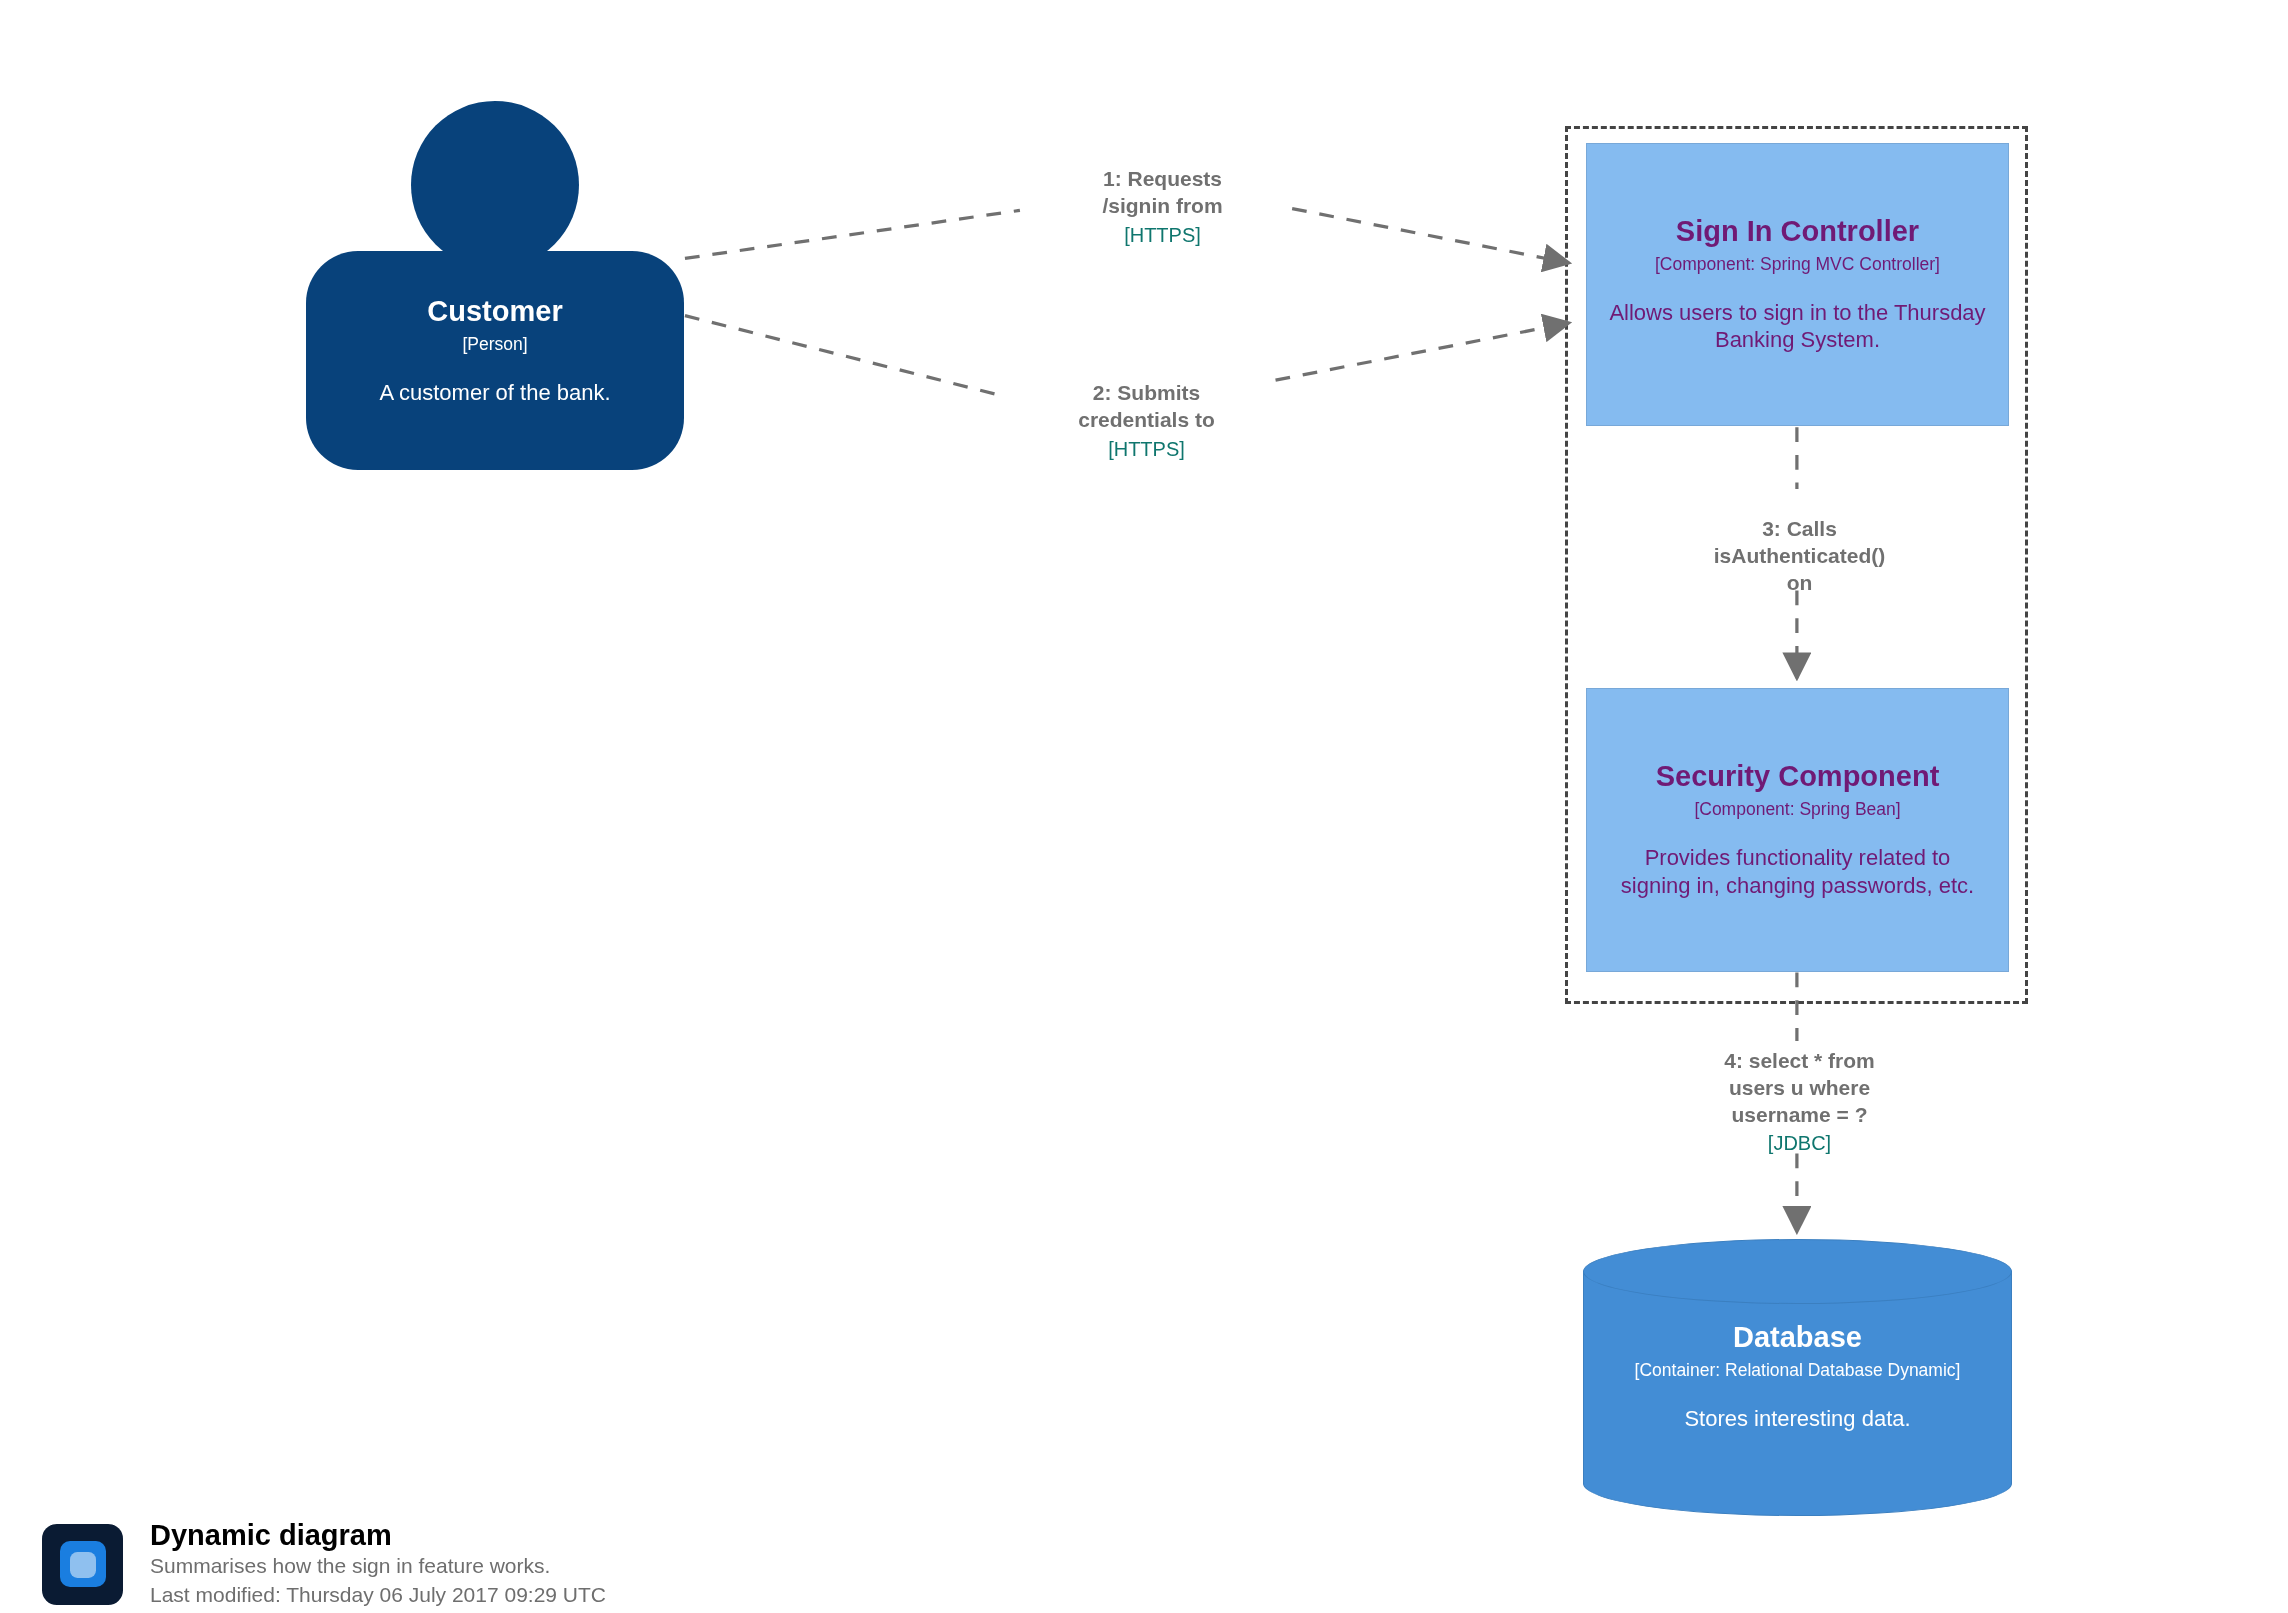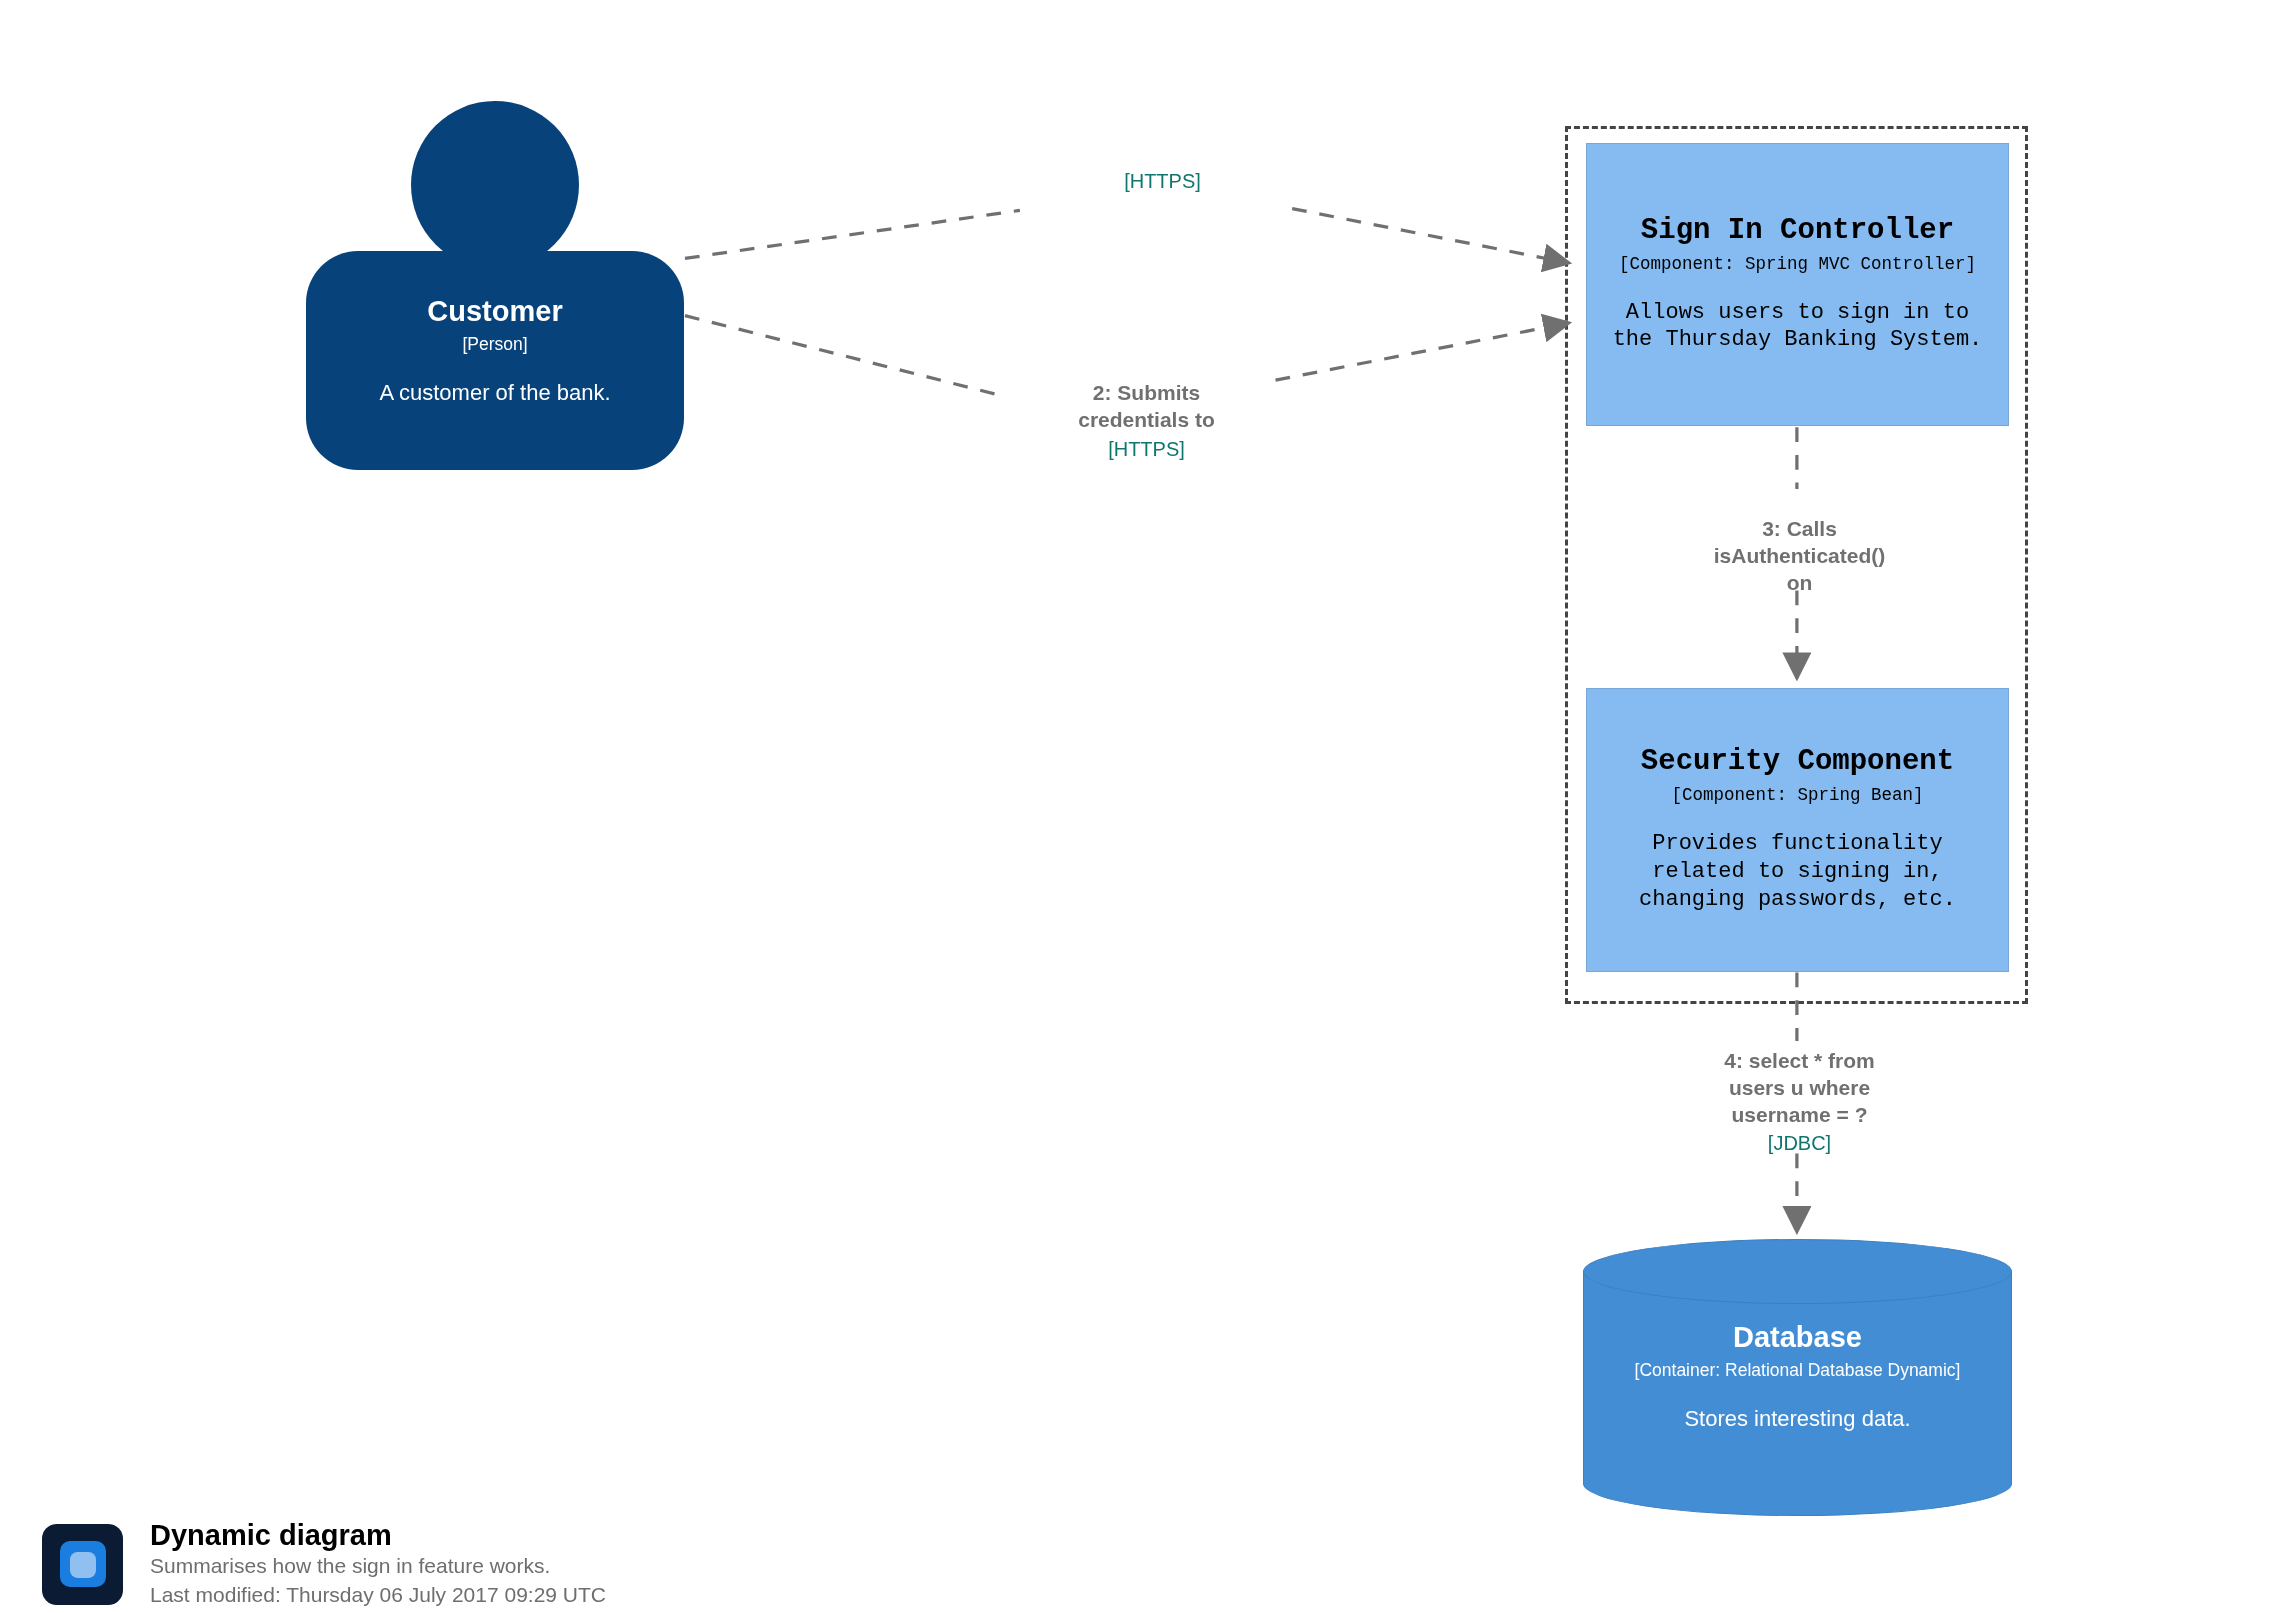--- a/index.html
+++ b/index.html
@@ -97,24 +97,23 @@
     height: 878px;
     border: 3.7px dashed #444444;
     box-sizing: border-box;
     background: transparent;
   }
 
   
   .component {
     background: #85bbf0;
     border: 0.9px solid #78a8d8;
-    color: #000000;
+    color: #701a75;
     padding: 12px 20px;
     box-sizing: border-box;
-    font-family: Liberation Mono, monospace;
   }
   .component .n-title { font-size: 29px; }
   .component .n-tech  { font-size: 17.5px; font-weight: normal; }
   .component .n-desc  { font-size: 22px; }
 
   #component-sign-in-controller {
     left: 1586px;
     top: 143px;
     width: 423px;
     height: 283px;
@@ -311,20 +310,22 @@
     <div class="cyl-body"></div>
     <div class="cyl-top"></div>
     <div class="cyl-text">
       <div class="n-title">Database</div>
       <div class="n-tech">[Container: Relational Database Dynamic]</div>
       <div class="n-desc">Stores interesting data.</div>
     </div>
   </div>
 
   <div class="rel-label" id="rel-label-1">
+    <div class="rel-desc">1: Requests
+/signin from</div>
     <div class="rel-tech">[HTTPS]</div>
   </div>
 
   <div class="rel-label" id="rel-label-2">
     <div class="rel-desc">2: Submits
 credentials to</div>
     <div class="rel-tech">[HTTPS]</div>
   </div>
 
   <div class="rel-label" id="rel-label-3">

